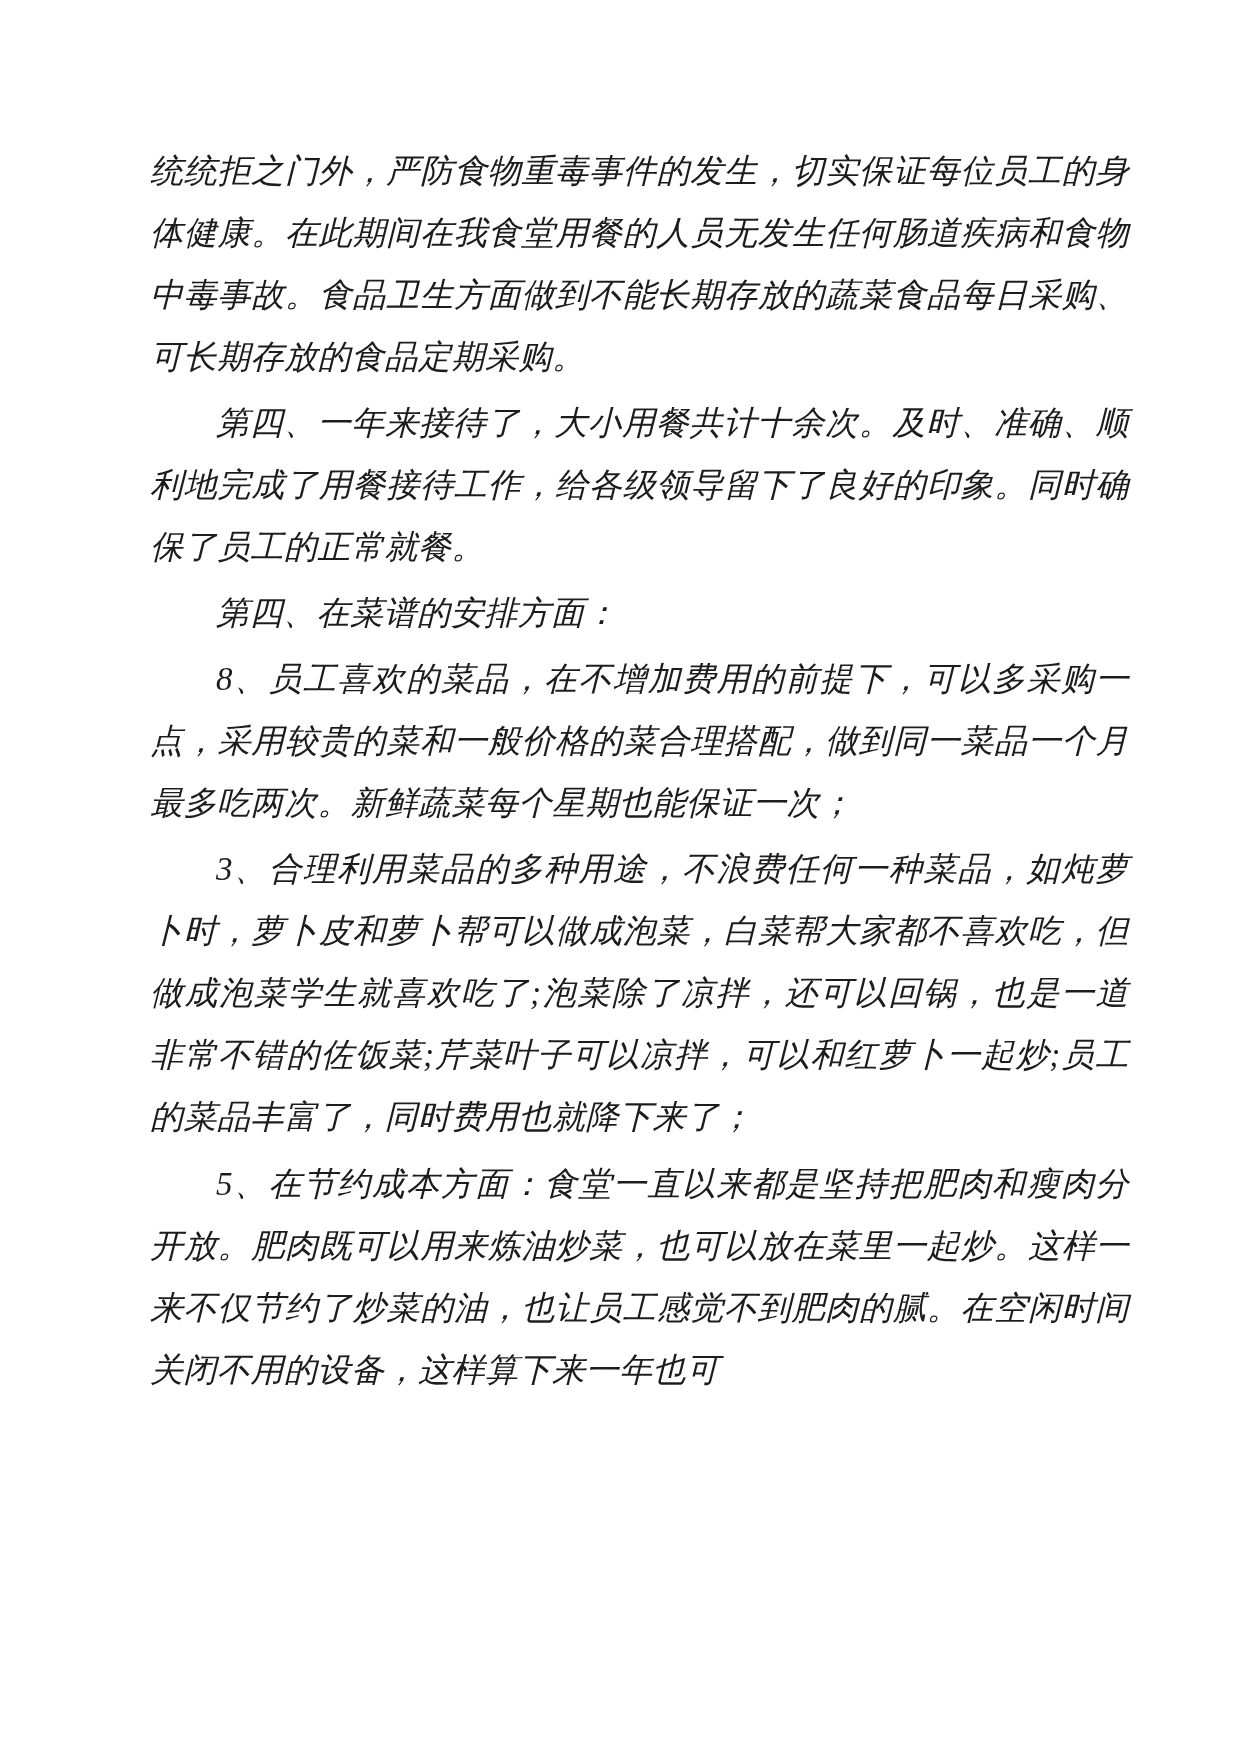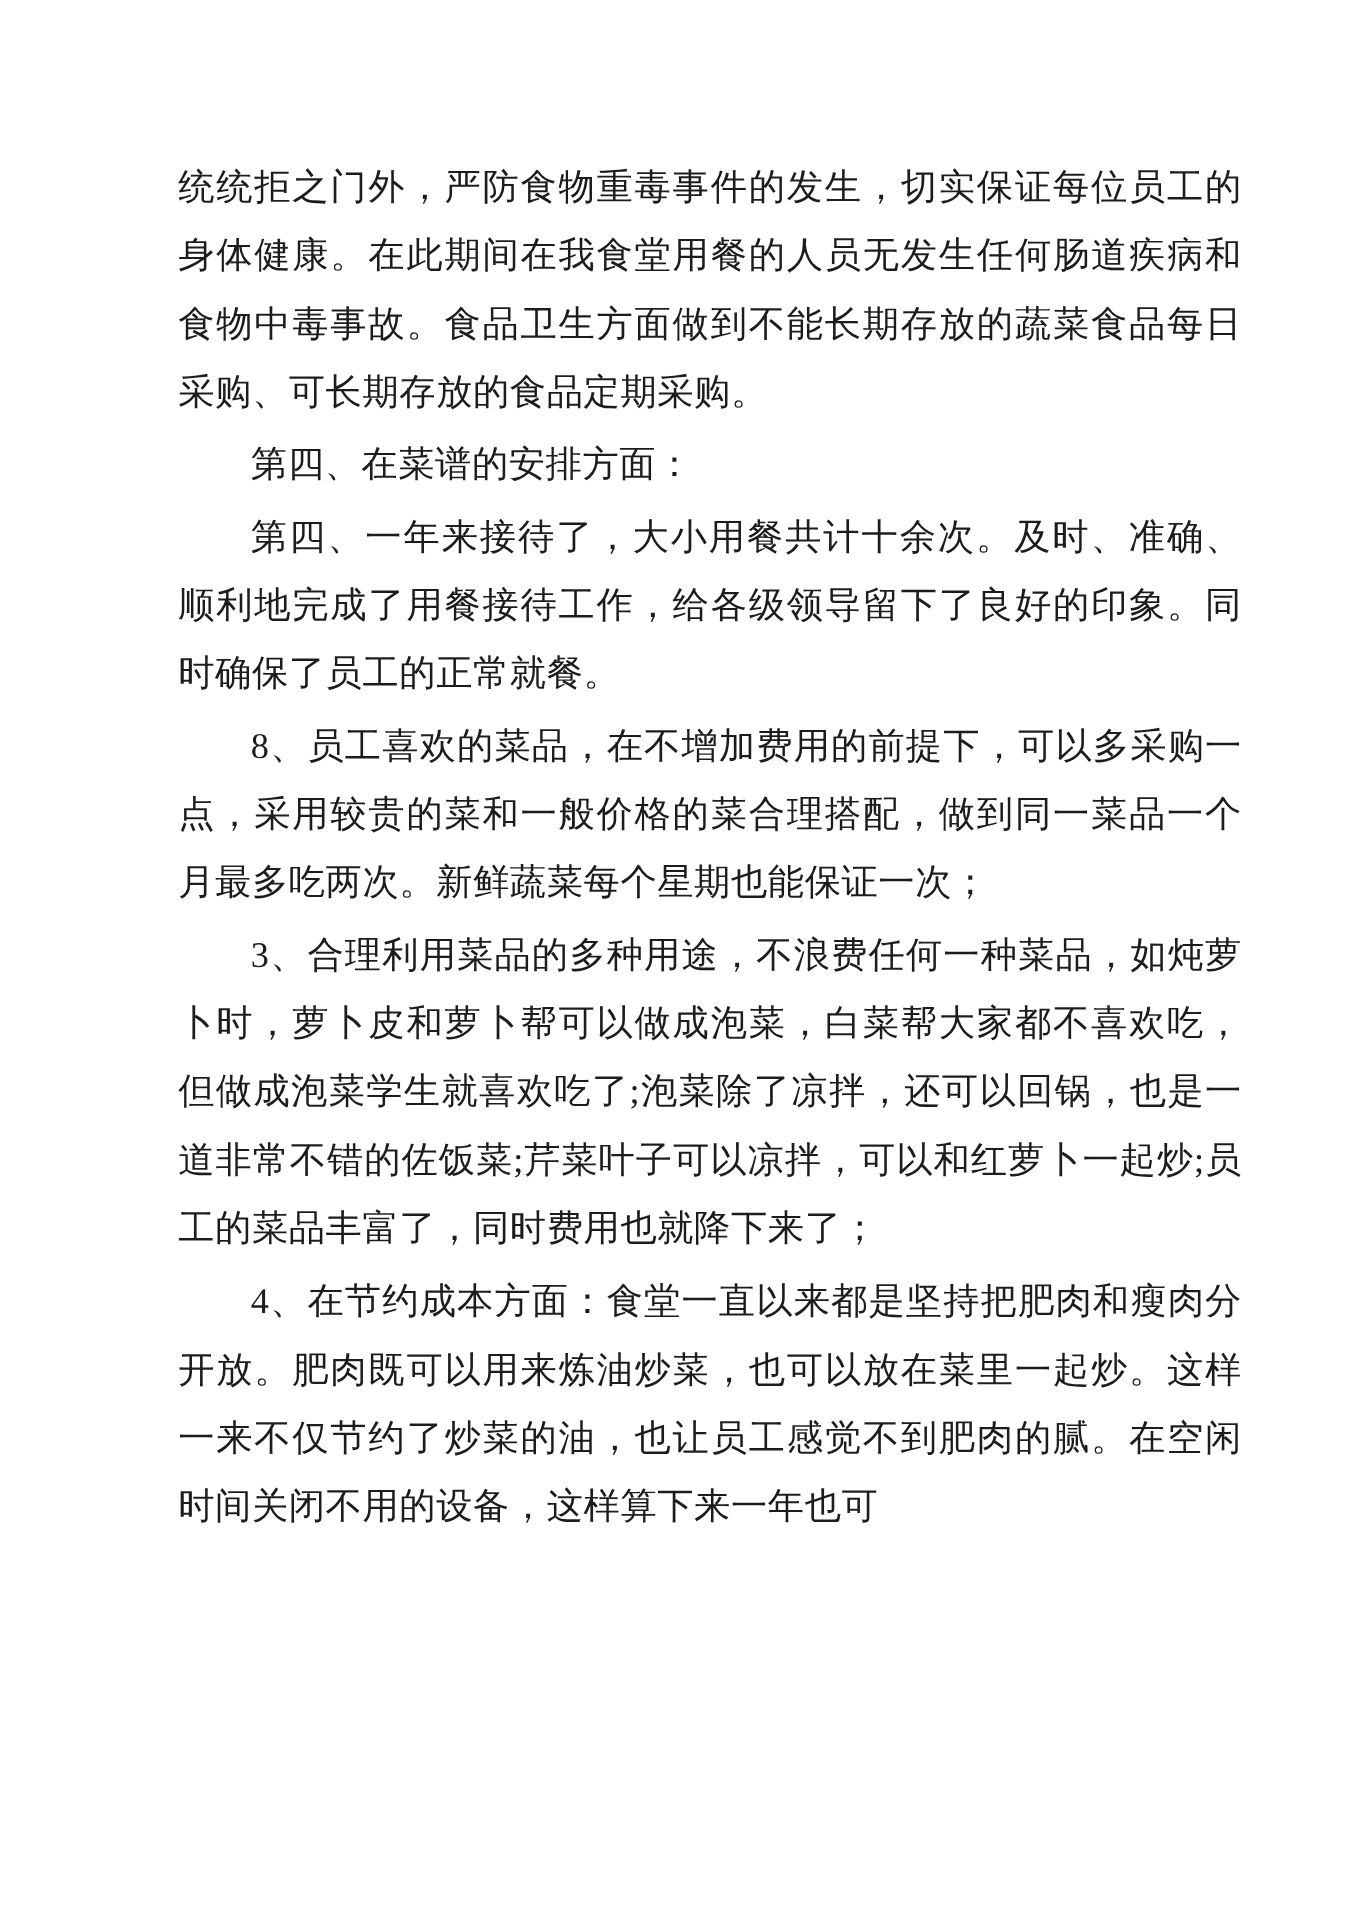--- a/index.html
+++ b/index.html
@@ -24,32 +24,33 @@
   }
   .doc-body {
     font-size: 33px;
     line-height: 1.88;
     text-align: justify;
     text-justify: inter-ideograph;
     letter-spacing: 0.5px;
     color: #1c1c1c;
   }
   .para {
-    margin: 0 0 4px 12px;
+    margin: 0 0 4px 0;
     text-indent: 2em;
+    font-style: italic;
   }
   .para.no-indent {
     text-indent: 0;
   }
 </style>
 </head>
 <body>
 
 <div class="page">
   <div class="doc-body">
     <p class="para no-indent">统统拒之门外，严防食物重毒事件的发生，切实保证每位员工的身体健康。在此期间在我食堂用餐的人员无发生任何肠道疾病和食物中毒事故。食品卫生方面做到不能长期存放的蔬菜食品每日采购、可长期存放的食品定期采购。</p>
+    <p class="para">第四、一年来接待了，大小用餐共计十余次。及时、准确、顺利地完成了用餐接待工作，给各级领导留下了良好的印象。同时确保了员工的正常就餐。</p>
     <p class="para">第四、在菜谱的安排方面：</p>
-    <p class="para">第四、一年来接待了，大小用餐共计十余次。及时、准确、顺利地完成了用餐接待工作，给各级领导留下了良好的印象。同时确保了员工的正常就餐。</p>
     <p class="para">8、员工喜欢的菜品，在不增加费用的前提下，可以多采购一点，采用较贵的菜和一般价格的菜合理搭配，做到同一菜品一个月最多吃两次。新鲜蔬菜每个星期也能保证一次；</p>
     <p class="para">3、合理利用菜品的多种用途，不浪费任何一种菜品，如炖萝卜时，萝卜皮和萝卜帮可以做成泡菜，白菜帮大家都不喜欢吃，但做成泡菜学生就喜欢吃了;泡菜除了凉拌，还可以回锅，也是一道非常不错的佐饭菜;芹菜叶子可以凉拌，可以和红萝卜一起炒;员工的菜品丰富了，同时费用也就降下来了；</p>
-    <p class="para">4、在节约成本方面：食堂一直以来都是坚持把肥肉和瘦肉分开放。肥肉既可以用来炼油炒菜，也可以放在菜里一起炒。这样一来不仅节约了炒菜的油，也让员工感觉不到肥肉的腻。在空闲时间关闭不用的设备，这样算下来一年也可</p>
+    <p class="para">5、在节约成本方面：食堂一直以来都是坚持把肥肉和瘦肉分开放。肥肉既可以用来炼油炒菜，也可以放在菜里一起炒。这样一来不仅节约了炒菜的油，也让员工感觉不到肥肉的腻。在空闲时间关闭不用的设备，这样算下来一年也可</p>
   </div>
 </div>
 
 </body></html>

